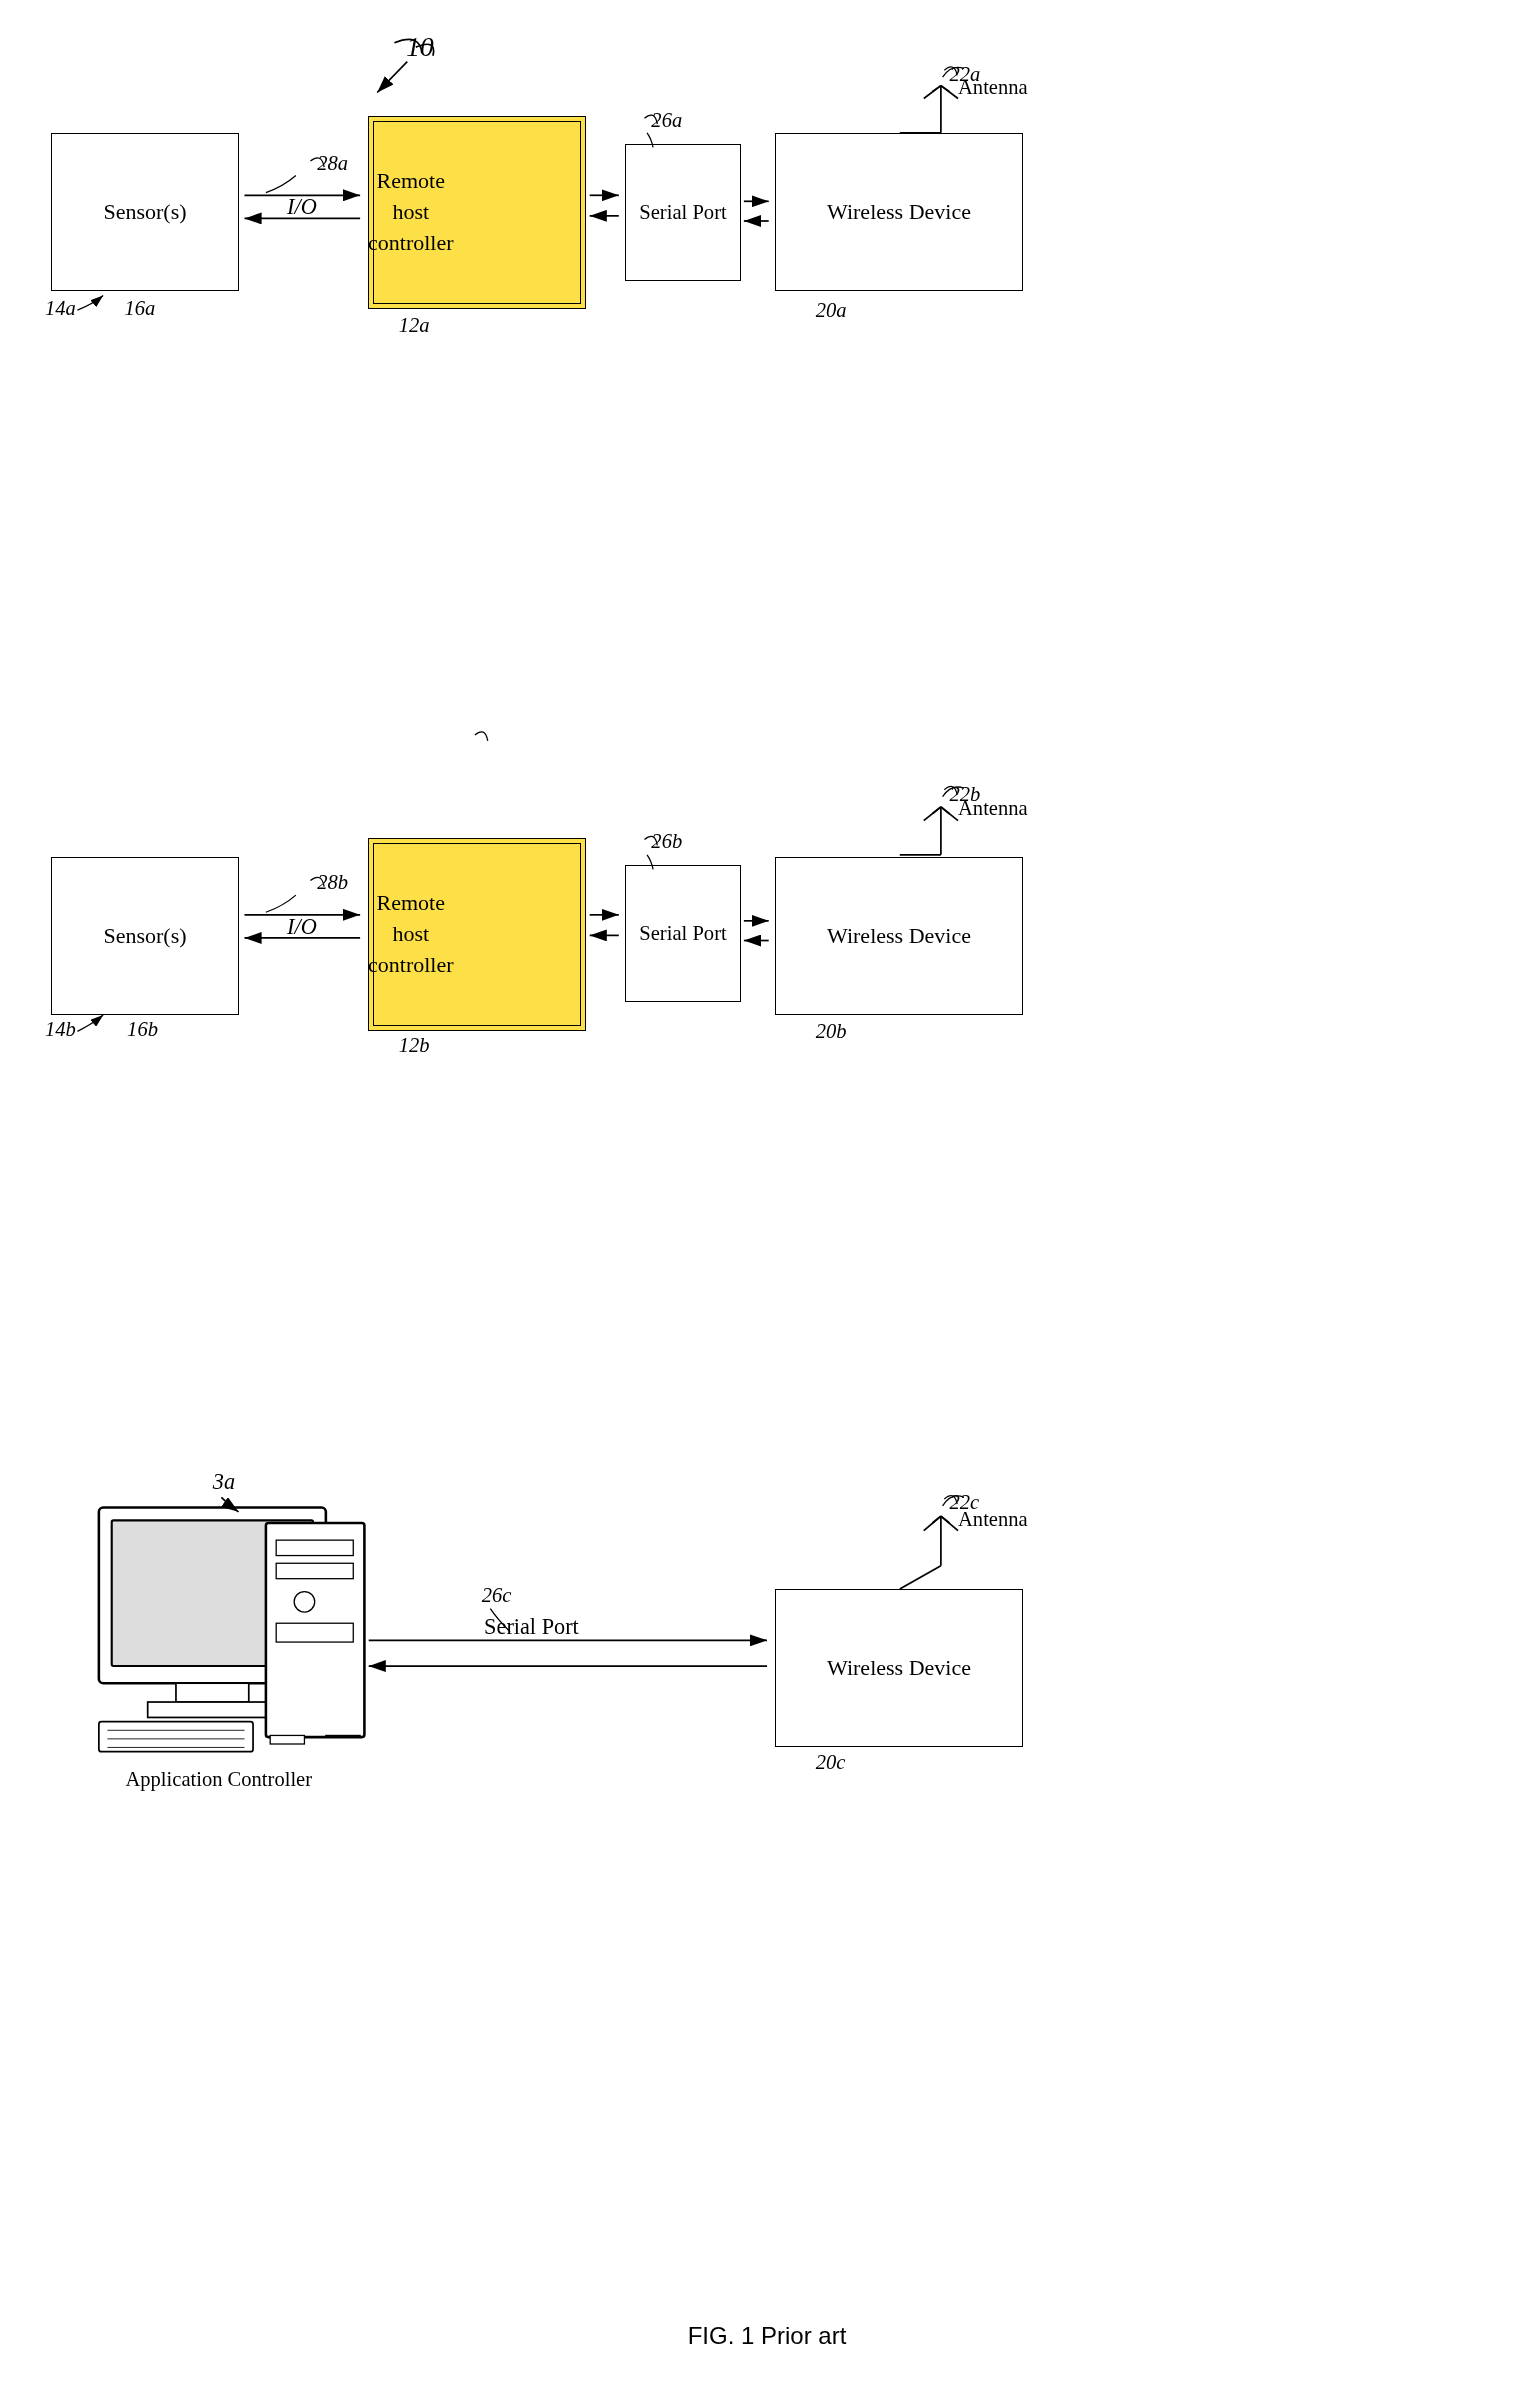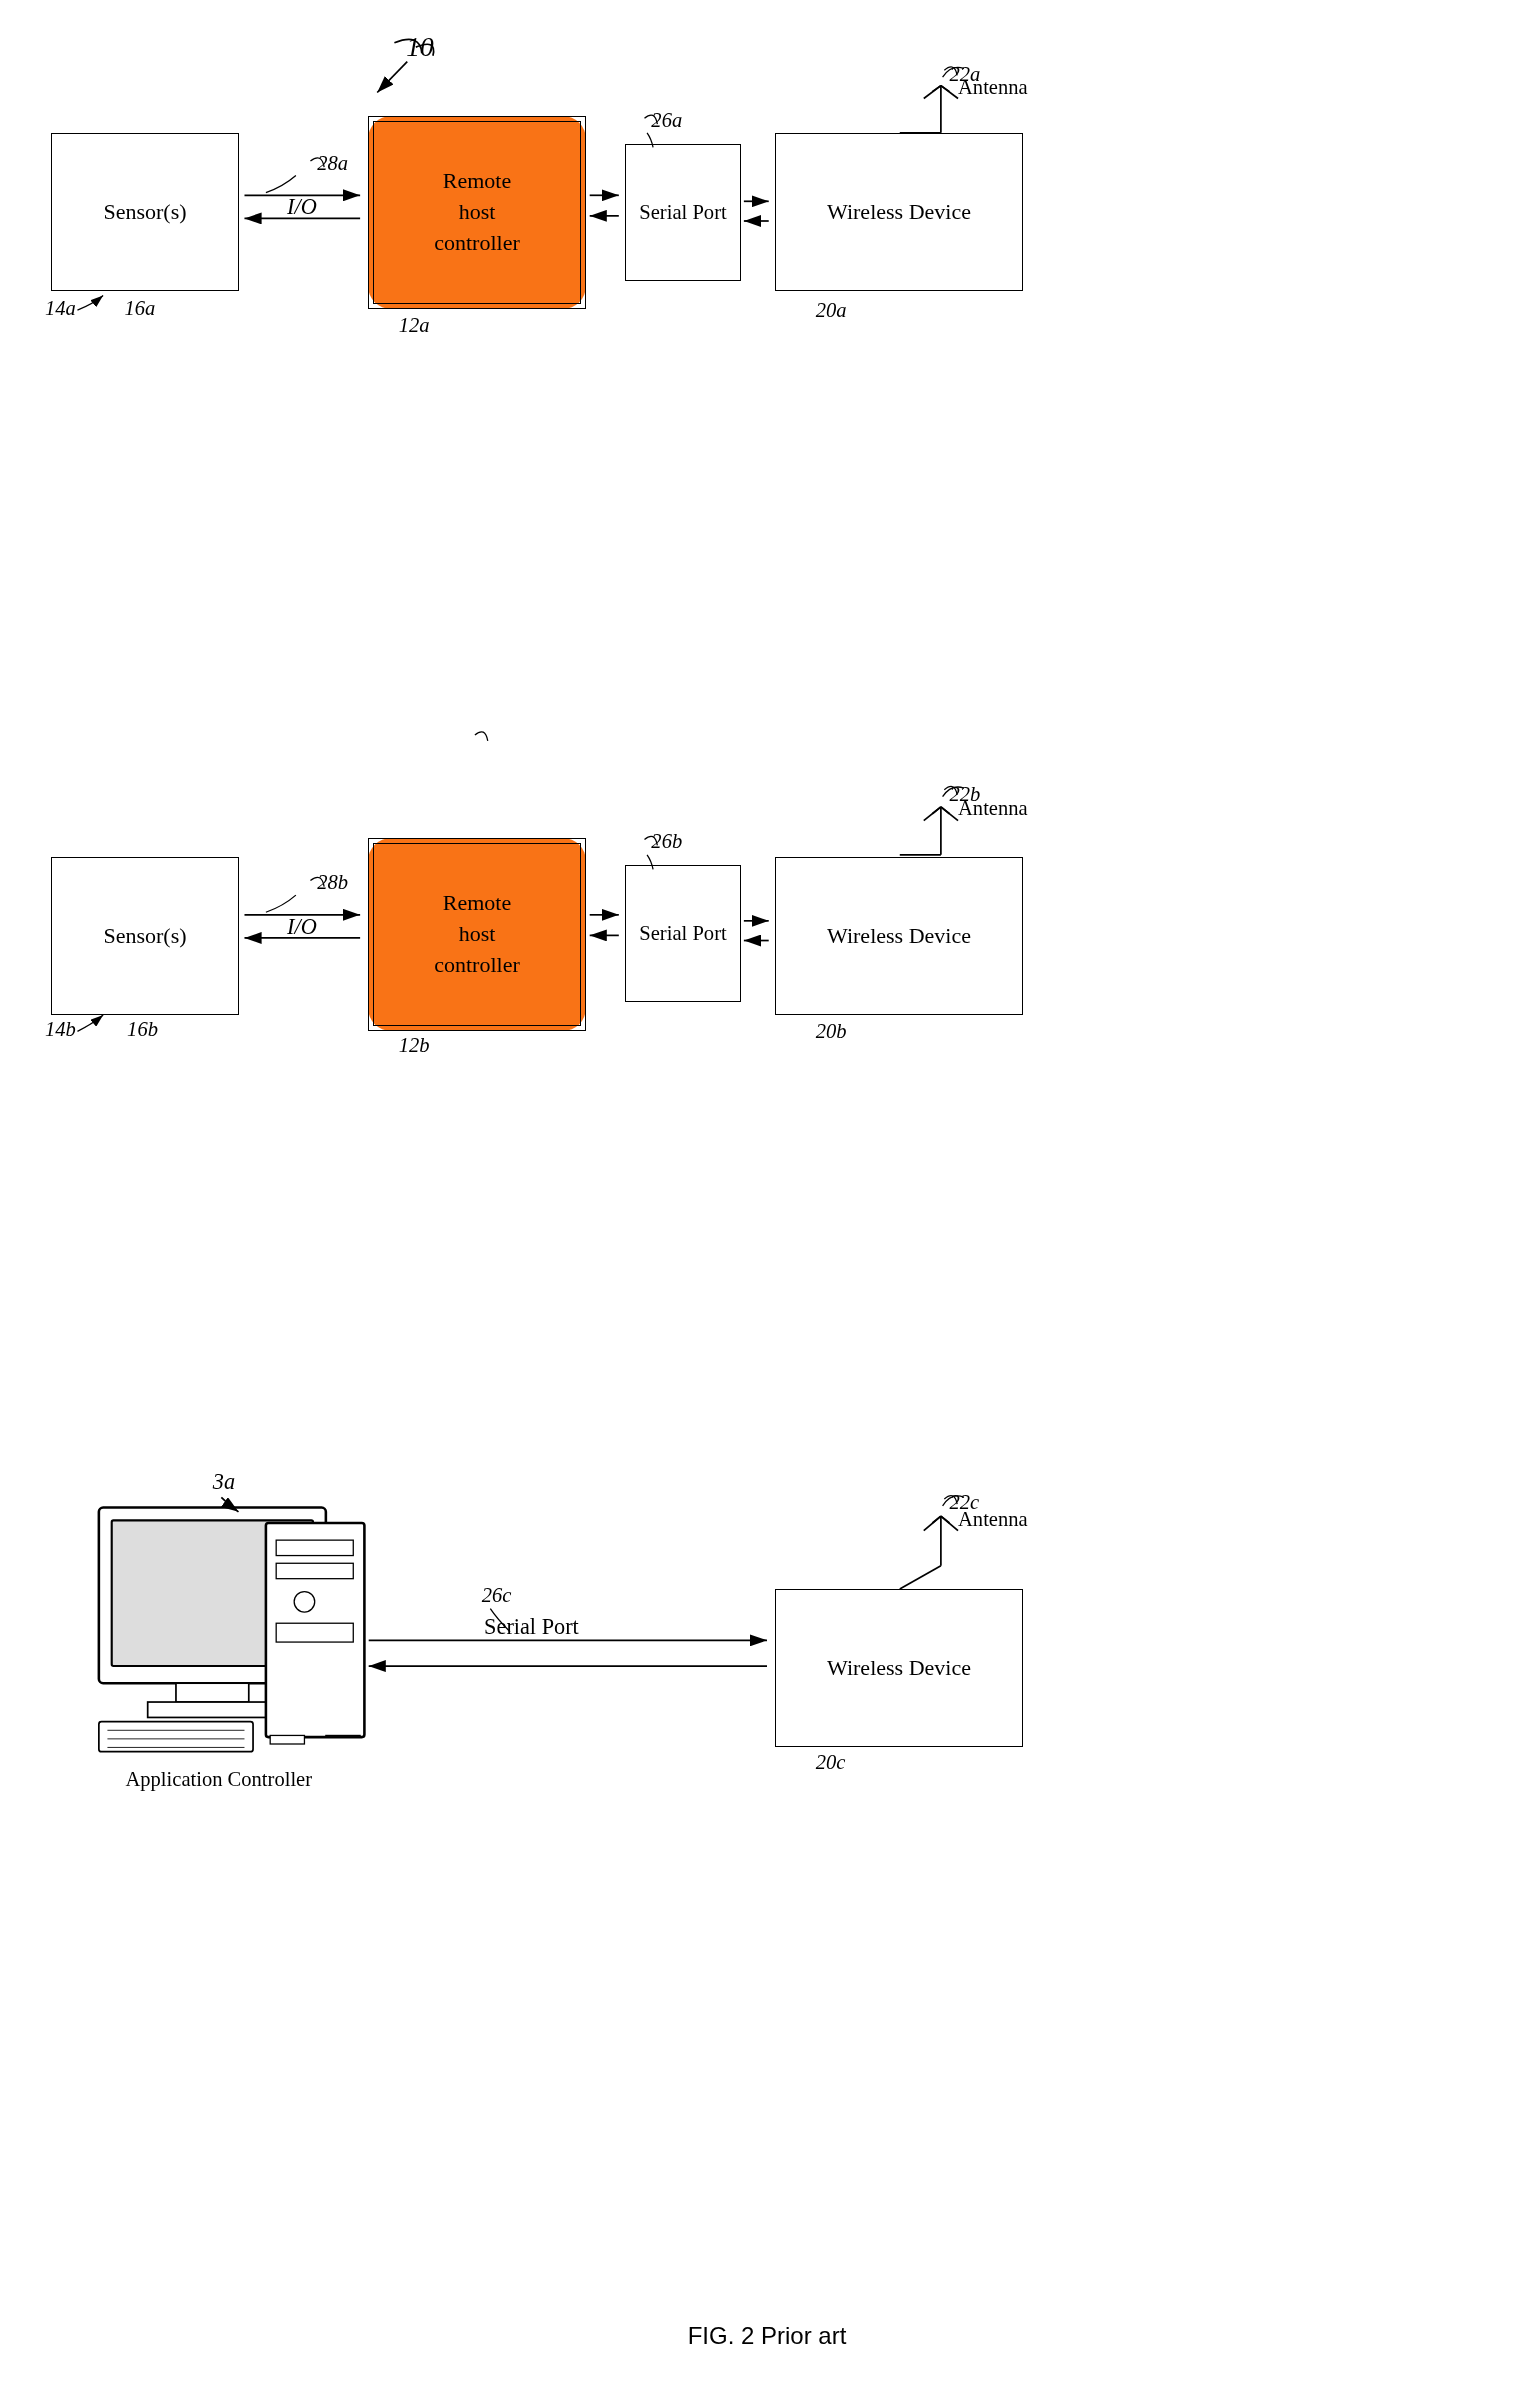--- a/index.html
+++ b/index.html
@@ -26,28 +26,27 @@
       display: flex;
       align-items: center;
       justify-content: center;
       text-align: right;
       font-size: 22px;
       line-height: 1.4;
     }
 
     .box-double {
       position: absolute;
-      background: #f97316;
+      background: #fde047;
       display: flex;
       align-items: center;
-      justify-content: center;
+      justify-content: flex-start;
       text-align: center;
       font-size: 22px;
       line-height: 1.4;
-      border-radius: 23px;
     }
     .box-double::before {
       content: '';
       position: absolute;
       top: 0; left: 0; right: 0; bottom: 0;
       border: 1.7px solid #000;
     }
     .box-double::after {
       content: '';
       position: absolute;
@@ -109,21 +108,21 @@
   </div>
 
   <div class="box" style="left:775px; top:857px; width:248px; height:158px; font-size:22px;">
     <span>Wireless Device</span>
   </div>
 
   <div class="box" style="left:775px; top:1589px; width:248px; height:158px; font-size:22px;">
     <span>Wireless Device</span>
   </div>
 
-  <div class="fig-caption" style="left:0; right:0; top:2322px; text-align:center;">FIG. 2  Prior art</div>
+  <div class="fig-caption" style="left:0; right:0; top:2322px; text-align:center;">FIG. 1  Prior art</div>
 
   <svg class="main-svg" xmlns="http://www.w3.org/2000/svg" viewBox="0 0 1790 2803" width="1534" height="2401">
     <defs>
       <marker id="arrowR" markerWidth="10" markerHeight="7" refX="10" refY="3.5" orient="auto">
         <polygon points="0 0, 10 3.5, 0 7" fill="#000"></polygon>
       </marker>
       <marker id="arrowL" markerWidth="10" markerHeight="7" refX="0" refY="3.5" orient="auto-start-reverse">
         <polygon points="0 0, 10 3.5, 0 7" fill="#000"></polygon>
       </marker>
       <marker id="arrowR2" markerWidth="10" markerHeight="7" refX="10" refY="3.5" orient="auto">

